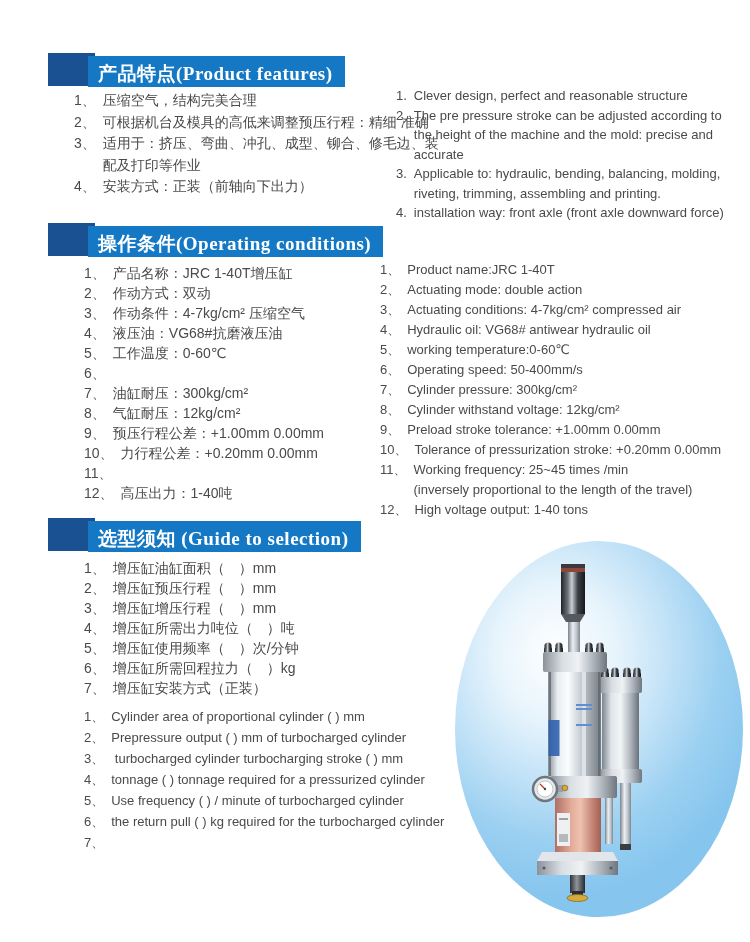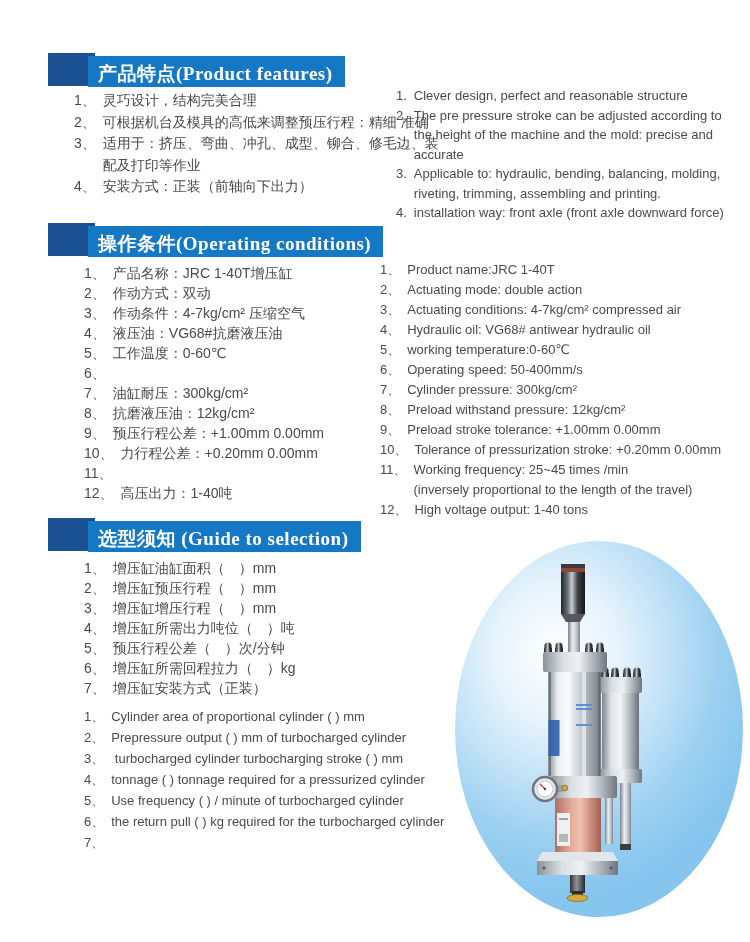--- a/index.html
+++ b/index.html
@@ -43,21 +43,21 @@
 <div class="page">
 
   <div class="sec-header" style="left:48px;top:53px;">
     <span class="sq"></span>
     <span class="bar">产品特点(Product features)</span>
   </div>
 
   <div class="list cn1">
       <div class="li">
       <span class="num">1、</span>
-      <span class="txt">灵巧设计，结构完美合理</span>
+      <span class="txt">压缩空气，结构完美合理</span>
     </div>
       <div class="li">
       <span class="num">2、</span>
       <span class="txt">可根据机台及模具的高低来调整预压行程：精细 准确</span>
     </div>
       <div class="li">
       <span class="num">3、</span>
       <span class="txt">适用于：挤压、弯曲、冲孔、成型、铆合、修毛边、装
 配及打印等作业</span>
     </div>
@@ -117,21 +117,21 @@
     </div>
       <div class="li">
       <span class="num">6、</span>
     </div>
       <div class="li">
       <span class="num">7、</span>
       <span class="txt">油缸耐压：300kg/cm²</span>
     </div>
       <div class="li">
       <span class="num">8、</span>
-      <span class="txt">抗磨液压油：12kg/cm²</span>
+      <span class="txt">气缸耐压：12kg/cm²</span>
     </div>
       <div class="li">
       <span class="num">9、</span>
       <span class="txt">预压行程公差：+1.00mm 0.00mm</span>
     </div>
       <div class="li">
       <span class="num">10、</span>
       <span class="txt">力行程公差：+0.20mm 0.00mm</span>
     </div>
       <div class="li">
@@ -167,21 +167,21 @@
       <div class="li">
       <span class="num">6、</span>
       <span class="txt">Operating speed: 50-400mm/s</span>
     </div>
       <div class="li">
       <span class="num">7、</span>
       <span class="txt">Cylinder pressure: 300kg/cm²</span>
     </div>
       <div class="li">
       <span class="num">8、</span>
-      <span class="txt">Preload withstand pressure: 12kg/cm²</span>
+      <span class="txt">Cylinder withstand voltage: 12kg/cm²</span>
     </div>
       <div class="li">
       <span class="num">9、</span>
       <span class="txt">Preload stroke tolerance: +1.00mm 0.00mm</span>
     </div>
       <div class="li">
       <span class="num">10、</span>
       <span class="txt">Tolerance of pressurization stroke: +0.20mm 0.00mm</span>
     </div>
       <div class="li">
@@ -212,21 +212,21 @@
       <div class="li">
       <span class="num">3、</span>
       <span class="txt">增压缸增压行程（　）mm</span>
     </div>
       <div class="li">
       <span class="num">4、</span>
       <span class="txt">增压缸所需出力吨位（　）吨</span>
     </div>
       <div class="li">
       <span class="num">5、</span>
-      <span class="txt">预压行程公差（　）次/分钟</span>
+      <span class="txt">增压缸使用频率（　）次/分钟</span>
     </div>
       <div class="li">
       <span class="num">6、</span>
       <span class="txt">增压缸所需回程拉力（　）kg</span>
     </div>
       <div class="li">
       <span class="num">7、</span>
       <span class="txt">增压缸安装方式（正装）</span>
     </div>
     </div>

